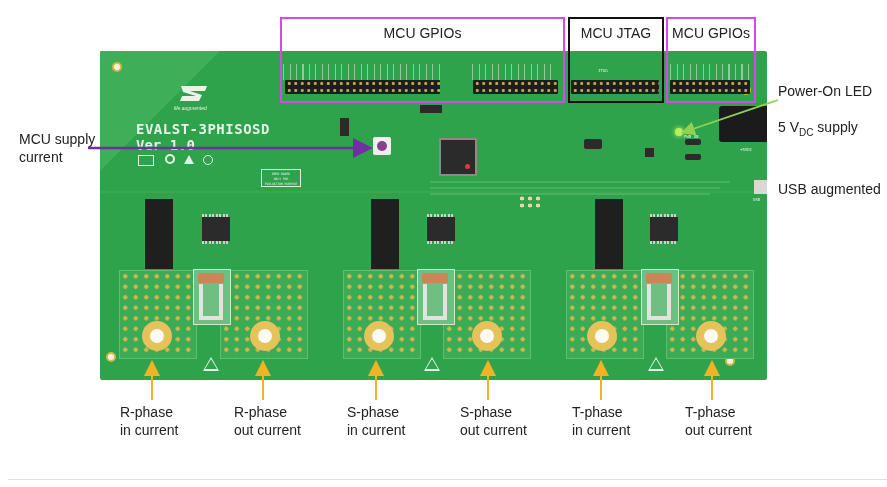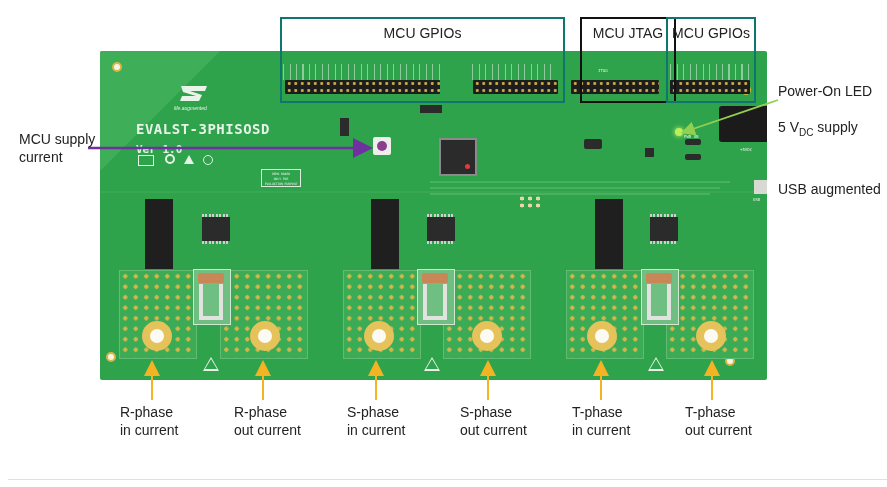--- a/index.html
+++ b/index.html
@@ -6,22 +6,22 @@
   body{width:887px;height:487px;position:relative;overflow:hidden;font-family:"Liberation Sans",sans-serif;}
   .abs{position:absolute;}
   .board{position:absolute;left:100px;top:51px;width:667px;height:329px;background:#2fa24c;border-radius:2px;overflow:hidden;}
   .board-shade{position:absolute;left:0;top:0;width:0;height:0;border-top:120px solid #3fae58;border-right:120px solid transparent;}
   .hole{position:absolute;width:10px;height:10px;border-radius:50%;background:#f6f4e6;border:2px solid #d8b646;box-sizing:border-box;}
   .silk{color:#e6f3e6;font-family:"DejaVu Sans Mono",monospace;}
   .header-strip{position:absolute;height:14px;background:#1d1d1d;border-radius:1px;
     background-image:radial-gradient(circle,#c9a94a 1.3px,transparent 1.6px);background-size:6.5px 7px;background-position:1px 0;}
   .pin-labels{position:absolute;height:16px;
     background-image:repeating-linear-gradient(90deg,rgba(220,240,220,.55) 0 1px,transparent 1px 6.5px);}
-  .label-box{position:absolute;border:2px solid #0f766e;box-sizing:border-box;}
-  .label-box.jtag{border-color:#111;margin-left:12px;}
+  .label-box{position:absolute;border:2px solid #d946ef;box-sizing:border-box;}
+  .label-box.jtag{border-color:#111;}
   .box-title{position:absolute;left:0;right:0;top:6px;text-align:center;font-size:14px;color:#222;}
   .callout{position:absolute;font-size:14px;color:#222;line-height:18px;}
   .pad{position:absolute;background:#3cab55;border:1px solid #62bb73;
     background-image:radial-gradient(circle,#d6b54c 1.9px,transparent 2.3px);background-size:10.5px 10.5px;}
   .terminal{position:absolute;width:30px;height:30px;border-radius:50%;background:#e5c25a;}
   .terminal::after{content:"";position:absolute;left:8px;top:8px;width:14px;height:14px;border-radius:50%;background:#fbfbf4;}
   .shunt{position:absolute;width:36px;height:54px;border:1px solid #cfe8cf;background:#6fbf82;}
   .shunt .top{position:absolute;left:4px;top:3px;width:26px;height:10px;background:#c98758;border-radius:2px;}
   .shunt .u{position:absolute;left:5px;top:14px;width:24px;height:36px;border:4px solid #e2e2de;border-top:none;box-sizing:border-box;}
   .ic{position:absolute;background:#2b2b2b;}
@@ -53,21 +53,21 @@
   <div class="trace" style="left:0;top:140px;width:667px;height:2px;background:#3aa752;"></div>
 
   <div class="abs" style="left:78px;top:33px;width:30px;height:18px;">
     <svg width="30" height="18" viewBox="0 0 30 18">
         <path d="M3 2h26l-2 5H12l12 4-3 6H2l2-5h14L5 8z" fill="#e9f4e9"></path>
       </svg>
   </div>
   <div class="abs silk" style="left:74px;top:54px;font-size:5px;font-style:italic;font-family:'Liberation Sans',sans-serif;">life.augmented</div>
 
   <div class="abs silk" style="left:36px;top:70px;font-size:14px;font-weight:bold;letter-spacing:.5px;">EVALST-3PHISOSD</div>
-  <div class="abs silk" style="left:36px;top:92px;font-size:11px;font-weight:bold;text-align:center;">Ver 1.0</div>
+  <div class="abs silk" style="left:36px;top:86px;font-size:14px;font-weight:bold;text-align:center;">Ver 1.0</div>
 
   <div class="abs" style="left:38px;top:104px;width:14px;height:9px;border:1px solid #e6f3e6;"></div>
   <div class="abs" style="left:65px;top:103px;width:10px;height:10px;border:2px solid #e6f3e6;border-radius:50%;box-sizing:border-box;"></div>
   <div class="abs" style="left:84px;top:104px;width:0;height:0;border-left:5px solid transparent;border-right:5px solid transparent;border-bottom:9px solid #e6f3e6;"></div>
   <div class="abs" style="left:103px;top:104px;width:8px;height:8px;border:1px solid #e6f3e6;border-radius:50%;"></div>
 
   <div class="abs silk" style="left:161px;top:118px;width:40px;height:18px;border:1px solid #dcefdc;font-size:3px;line-height:5px;text-align:center;padding-top:2px;box-sizing:border-box;">
     <div>DEMO BOARD</div>
     <div>ONLY FOR</div>
     <div>EVALUATION PURPOSE</div>

